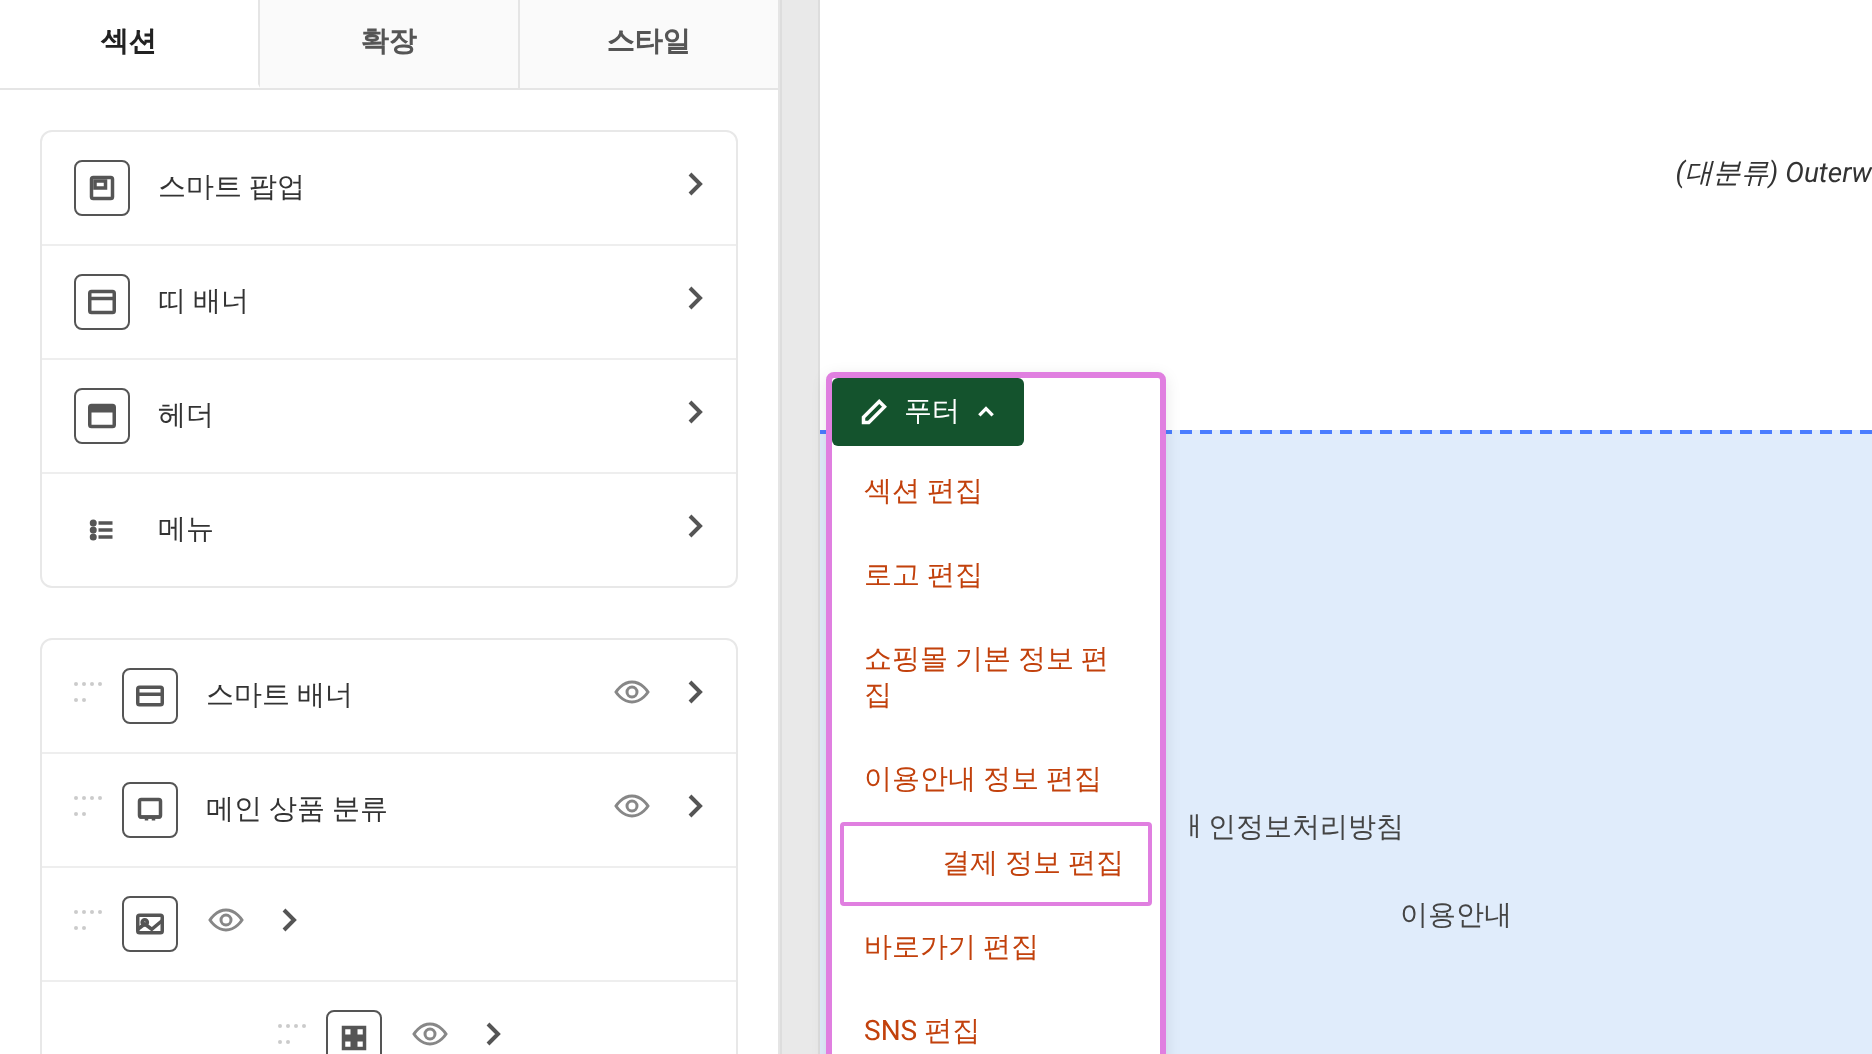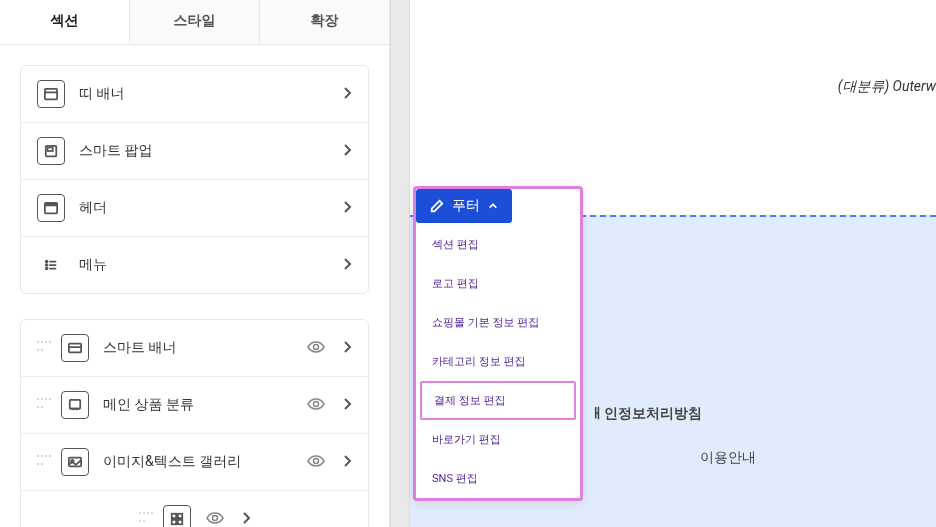--- a/index.html
+++ b/index.html
@@ -155,91 +155,92 @@
       top: 186px;
       width: 170px;
       background: #fff;
       border: 3px solid #e07fe0;
       border-radius: 4px;
       box-shadow: 0 2px 8px rgba(0,0,0,0.1);
       z-index: 10;
     }
 
     .menu-header {
-      background: #1d4ed8;
+      background: #14532d;
       color: #fff;
       padding: 8px 14px;
       display: flex;
       align-items: center;
       gap: 8px;
       font-size: 14px;
       border-radius: 3px;
       margin: -2px -2px 4px -2px;
       width: fit-content;
       position: relative;
       left: 2px;
       top: 2px;
     }
     .menu-header svg { width: 14px; height: 14px; stroke: #fff; fill: none; stroke-width: 2; }
 
     .menu-item {
       padding: 12px 16px;
-      font-size: 11px;
-      color: #4c1d95;
+      font-size: 14px;
+      color: #c2410c;
       cursor: pointer;
     }
     .menu-item.highlight {
       border: 2px solid #e07fe0;
       margin: 0 4px;
       border-radius: 2px;
       padding: 10px 12px;
+      text-align: right;
     }
 
     .footer-link {
       position: absolute;
       top: 405px;
       font-size: 14px;
       color: #444;
     }
-    .link1 { left: 590px; font-weight: bold; }
+    .link1 { left: 590px; }
     .link2 { left: 700px; margin-top: 44px; }
   </style>
 </head>
 <body>
 
 <div class="sidebar">
   <div class="tabs">
     <div class="tab active">섹션</div>
+    <div class="tab">확장</div>
     <div class="tab">스타일</div>
-    <div class="tab">확장</div>
   </div>
 
   <div class="section-list">
 
     <div class="group">
+      <div class="item">
+        <div class="item-icon">
+          <svg viewBox="0 0 16 16">
+              <rect x="2" y="2" width="12" height="12" rx="1"></rect>
+              <rect x="4" y="4" width="6" height="4"></rect>
+            </svg>
+        </div>
+        <span class="item-label">스마트 팝업</span>
+        <span class="chevron"><svg viewBox="0 0 10 14">
+              <path d="M3 2l5 5-5 5"></path>
+            </svg></span>
+      </div>
       <div class="item">
         <div class="item-icon">
           <svg viewBox="0 0 16 16">
               <rect x="1" y="2" width="14" height="12" rx="1"></rect>
               <line x1="1" y1="6" x2="15" y2="6"></line>
             </svg>
         </div>
         <span class="item-label">띠 배너</span>
-        <span class="chevron"><svg viewBox="0 0 10 14">
-              <path d="M3 2l5 5-5 5"></path>
-            </svg></span>
-      </div>
-      <div class="item">
-        <div class="item-icon">
-          <svg viewBox="0 0 16 16">
-              <rect x="2" y="2" width="12" height="12" rx="1"></rect>
-              <rect x="4" y="4" width="6" height="4"></rect>
-            </svg>
-        </div>
-        <span class="item-label">스마트 팝업</span>
         <span class="chevron"><svg viewBox="0 0 10 14">
               <path d="M3 2l5 5-5 5"></path>
             </svg></span>
       </div>
       <div class="item">
         <div class="item-icon">
           <svg viewBox="0 0 16 16">
               <rect x="1" y="2" width="14" height="12" rx="1"></rect>
               <rect x="1" y="2" width="14" height="4" fill="#555" stroke="none"></rect>
             </svg>
@@ -327,21 +328,20 @@
             <span></span>
             <span></span>
           </div>
         <div class="item-icon">
           <svg viewBox="0 0 16 16">
               <rect x="1" y="3" width="14" height="10" rx="1"></rect>
               <circle cx="5" cy="7" r="1.5"></circle>
               <path d="M1 11l4-3 4 3 6-5"></path>
             </svg>
         </div>
-        <span class="item-label">이미지&amp;텍스트 갤러리</span>
         <span class="eye-icon"><svg viewBox="0 0 20 20">
               <path d="M2 10s3-5 8-5 8 5 8 5-3 5-8 5-8-5-8-5z"></path>
               <circle cx="10" cy="10" r="2.5"></circle>
             </svg></span>
         <span class="chevron"><svg viewBox="0 0 10 14">
               <path d="M3 2l5 5-5 5"></path>
             </svg></span>
       </div>
       <div class="item">
         <div class="drag-handle">
@@ -387,21 +387,21 @@
         <path d="M11 2l3 3-9 9H2v-3l9-9z"></path>
       </svg>
     <span>푸터</span>
     <svg viewBox="0 0 12 12" style="width:10px;height:10px">
         <path d="M2 8l4-4 4 4"></path>
       </svg>
   </div>
   <div class="menu-item">섹션 편집</div>
   <div class="menu-item">로고 편집</div>
   <div class="menu-item">쇼핑몰 기본 정보 편집</div>
-  <div class="menu-item">카테고리 정보 편집</div>
+  <div class="menu-item">이용안내 정보 편집</div>
   <div class="menu-item highlight">결제 정보 편집</div>
   <div class="menu-item">바로가기 편집</div>
   <div class="menu-item">SNS 편집</div>
 
 </div>
 
 <div class="footer-link link1">ㅐ인정보처리방침</div>
 <div class="footer-link link2">이용안내</div>
 
 </body></html>

